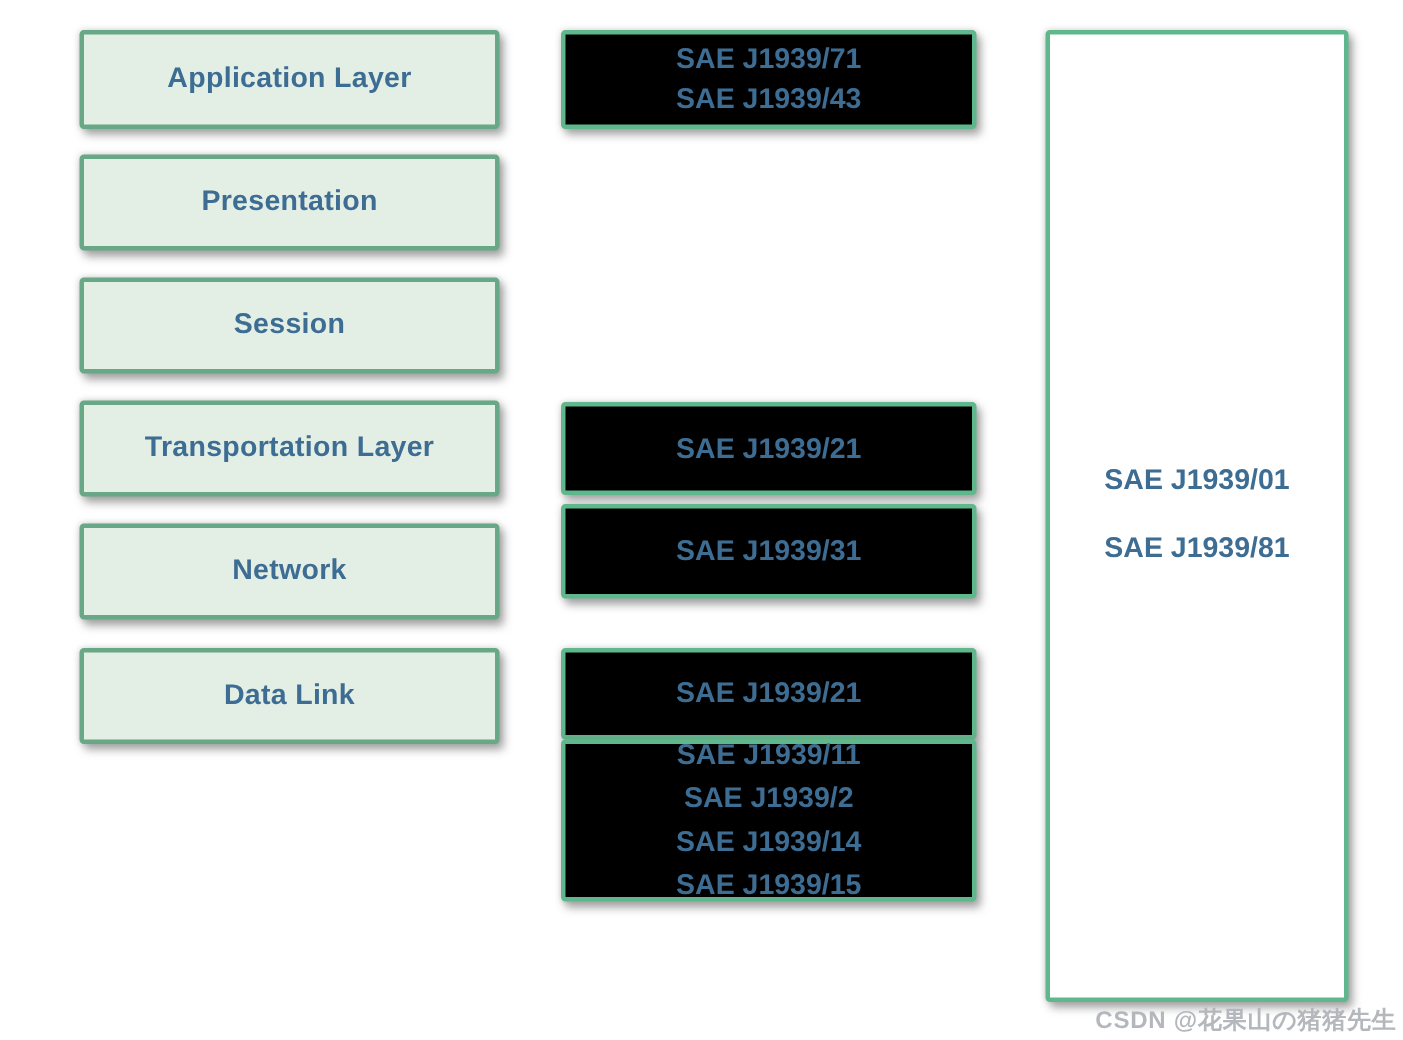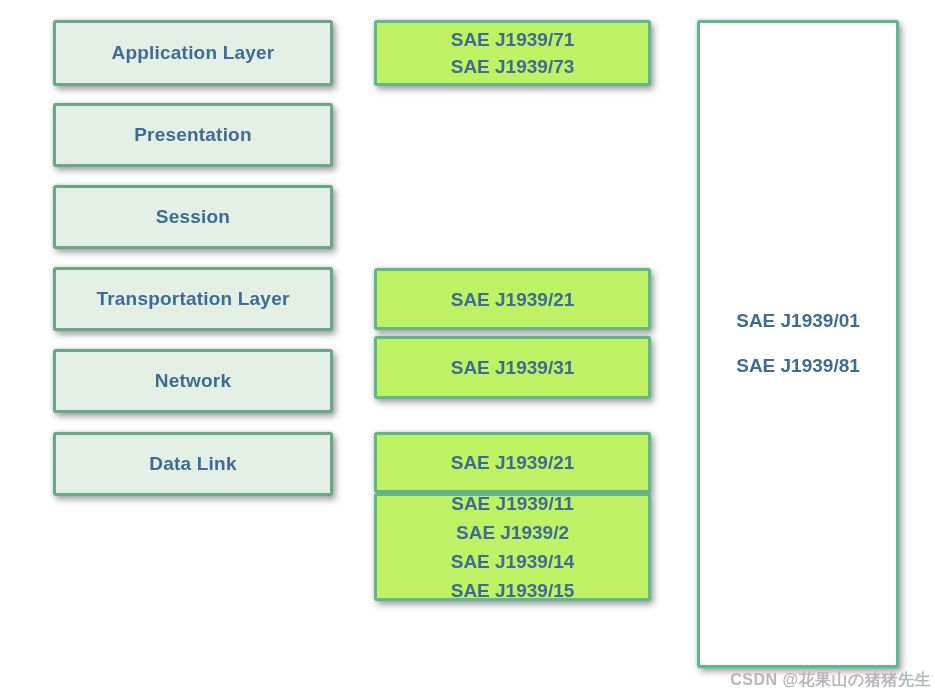--- a/index.html
+++ b/index.html
@@ -33,21 +33,21 @@
   .layer-label {
     color: #3e6d94;
     font-weight: bold;
     font-size: 19px;
     letter-spacing: 0.2px;
     text-align: center;
   }
   .std-box {
     left: 374px;
     width: 277px;
-    background: #bef264;
+    background: #000000;
     border: 3px solid #5fb78c;
     flex-direction: column;
   }
   .std-line {
     color: #3e6d94;
     font-weight: bold;
     font-size: 19px;
     line-height: 27px;
     text-align: center;
     white-space: nowrap;
@@ -93,21 +93,21 @@
   </div>
   <div class="box layer-box" style="top:349px;height:64px">
     <span class="layer-label">Network</span>
   </div>
   <div class="box layer-box" style="top:432px;height:64px">
     <span class="layer-label">Data Link</span>
   </div>
 
   <div class="box std-box" style="top:20px;height:66px">
     <div class="std-line">SAE J1939/71</div>
-    <div class="std-line">SAE J1939/73</div>
+    <div class="std-line">SAE J1939/43</div>
   </div>
   <div class="box std-box" style="top:268px;height:62px">
     <div class="std-line">SAE J1939/21</div>
   </div>
   <div class="box std-box" style="top:336px;height:63px">
     <div class="std-line">SAE J1939/31</div>
   </div>
   <div class="box std-box" style="top:432px;height:61px">
     <div class="std-line">SAE J1939/21</div>
   </div>

